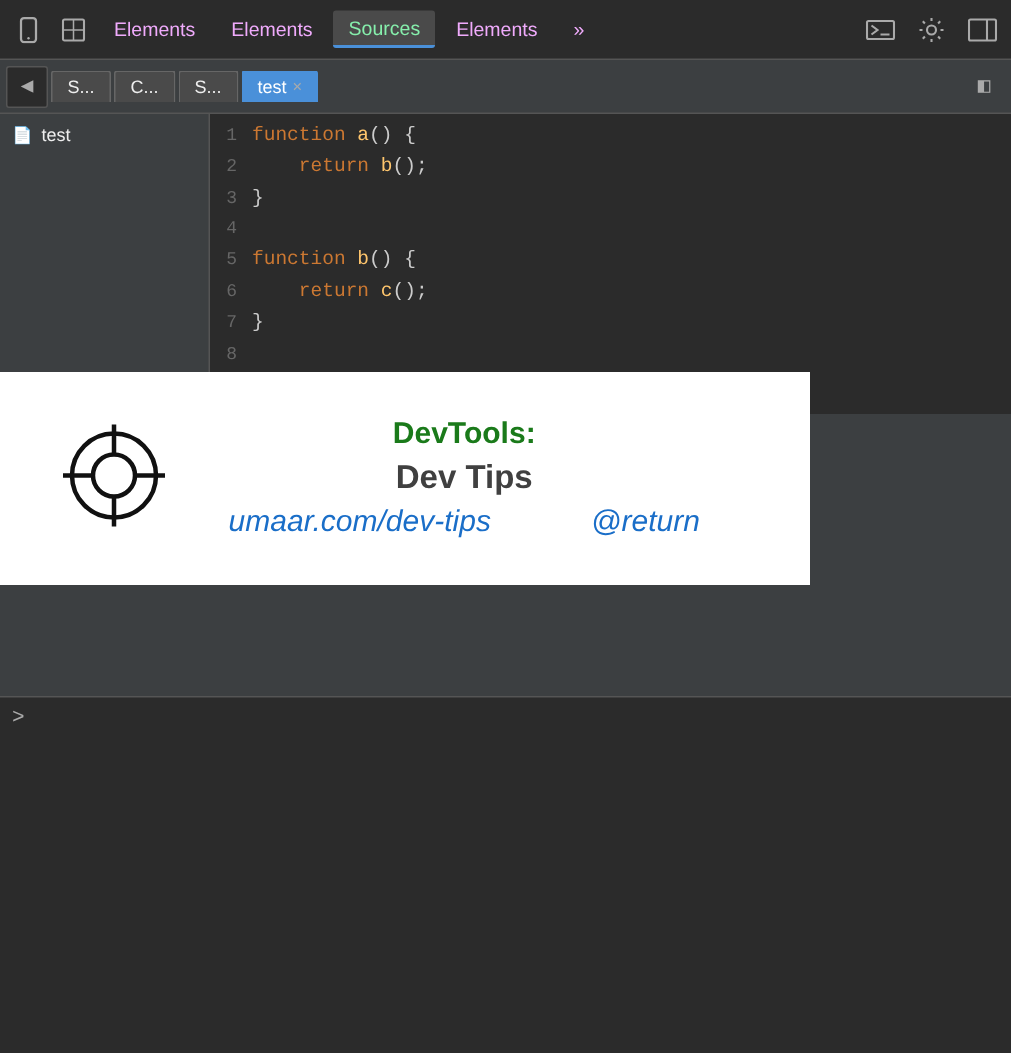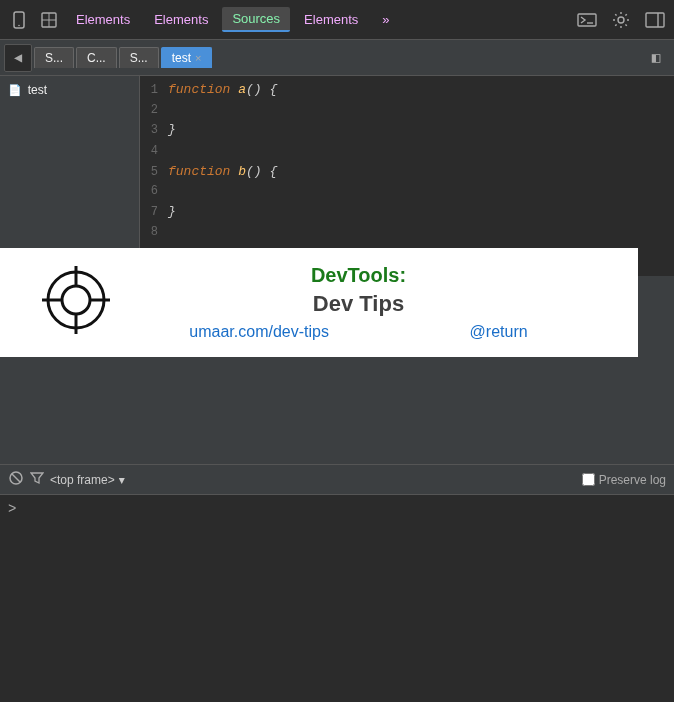--- a/index.html
+++ b/index.html
@@ -170,36 +170,35 @@
       min-width: 28px;
       text-align: right;
       padding-right: 10px;
       color: #666;
       font-size: 12px;
       user-select: none;
     }
 
     .line-code {
       color: #ccc;
-      font-style: italic;
     }
 
     .kw { color: #cc7832; }
     .fn { color: #ffc66d; }
 
     
     .overlay-card {
       position: absolute;
       top: 248px;
       left: 0;
-      width: 638px;
+      width: 540px;
       background: #fff;
       display: flex;
       align-items: center;
-      padding: 16px 40px;
+      padding: 30px 40px;
       gap: 7px;
       z-index: 10;
     }
 
     .overlay-icon-wrap {
       flex-shrink: 0;
     }
 
     .crosshair-svg {
       width: 72px;
@@ -237,24 +236,25 @@
     }
 
     .overlay-links {
       display: flex;
       justify-content: space-around;
       margin-top: 6px;
     }
 
     .overlay-link {
       font-family: Arial, sans-serif;
-      font-size: 16px;
+      font-size: 20px;
       color: #1a6ec8;
       text-decoration: none;
       cursor: pointer;
+      font-style: italic;
     }
 
     
     .console-area {
       position: absolute;
       bottom: 0;
       left: 0;
       width: 674px;
       height: 238px;
       background: #2b2b2b;
@@ -397,39 +397,41 @@
   <div class="code-panel">
     <div class="code-lines">
 
       <div class="code-line">
         <span class="line-num">1</span>
         <span class="line-code"><span class="kw">function</span> <span class="fn">a</span>() {</span>
       </div>
 
       <div class="code-line">
         <span class="line-num">2</span>
+        <span class="line-code">&nbsp;&nbsp;&nbsp;&nbsp;<span class="kw">return</span> <span class="fn">b</span>();</span>
       </div>
 
       <div class="code-line">
         <span class="line-num">3</span>
         <span class="line-code">}</span>
       </div>
 
       <div class="code-line">
         <span class="line-num">4</span>
         <span class="line-code">&nbsp;</span>
       </div>
 
       <div class="code-line">
         <span class="line-num">5</span>
         <span class="line-code"><span class="kw">function</span> <span class="fn">b</span>() {</span>
       </div>
 
       <div class="code-line">
         <span class="line-num">6</span>
+        <span class="line-code">&nbsp;&nbsp;&nbsp;&nbsp;<span class="kw">return</span> <span class="fn">c</span>();</span>
       </div>
 
       <div class="code-line">
         <span class="line-num">7</span>
         <span class="line-code">}</span>
       </div>
 
       <div class="code-line">
         <span class="line-num">8</span>
         <span class="line-code">&nbsp;</span>
@@ -454,40 +456,18 @@
     <div class="overlay-subtitle">DevTools:</div>
     <div class="overlay-tagline">Dev Tips</div>
     <div class="overlay-links">
       <a class="overlay-link" href="#">umaar.com/dev-tips</a>
       <a class="overlay-link" href="#">@return</a>
     </div>
   </div>
 </div>
 
 <div class="console-area">
-  <div class="console-toolbar">
-    <div class="console-toolbar-icon">
-      <svg width="16" height="16" viewBox="0 0 16 16" fill="none">
-        <circle cx="8" cy="8" r="6" stroke="#aaa" stroke-width="1.5"></circle>
-        <line x1="4" y1="4" x2="12" y2="12" stroke="#aaa" stroke-width="1.5"></line>
-      </svg>
-    </div>
-    <div class="console-toolbar-icon">
-      <svg width="14" height="14" viewBox="0 0 14 14" fill="none">
-        <path d="M1 2h12L9 7v5l-4-2V7L1 2z" stroke="#aaa" stroke-width="1.3" fill="none"></path>
-      </svg>
-    </div>
-    <div class="console-frame-select">
-      <span>&lt;top frame&gt;</span>
-      <span>▾</span>
-    </div>
-    <div class="console-spacer"></div>
-    <div class="preserve-log">
-      <input type="checkbox" style="">
-      <span>Preserve log</span>
-    </div>
-  </div>
   <div class="console-body">
     <div class="console-prompt">
       <span class="console-caret">&gt;</span>
     </div>
   </div>
 </div>
 
 </body></html>

